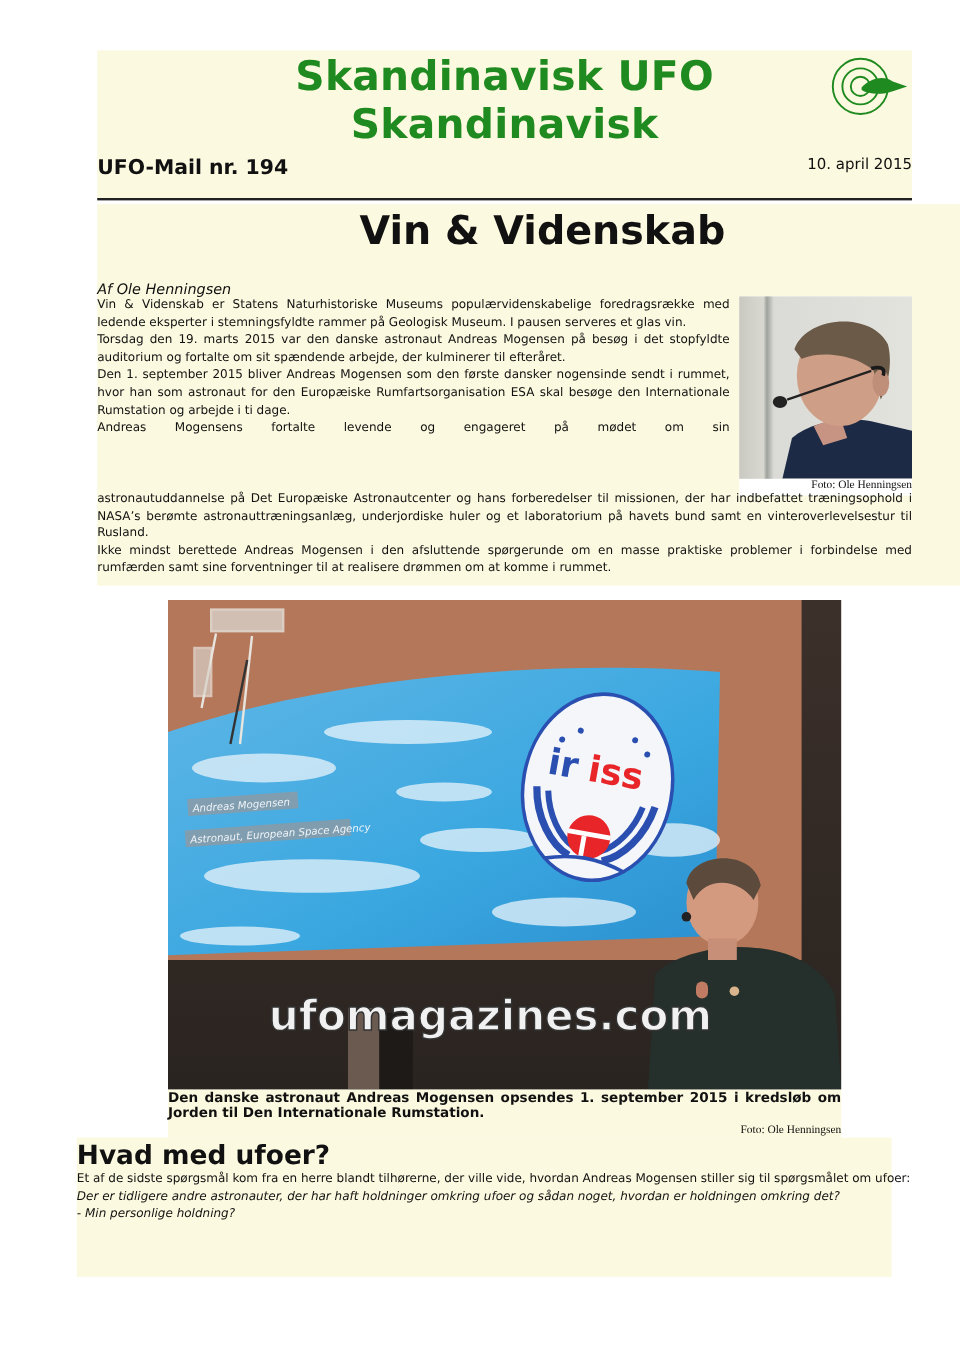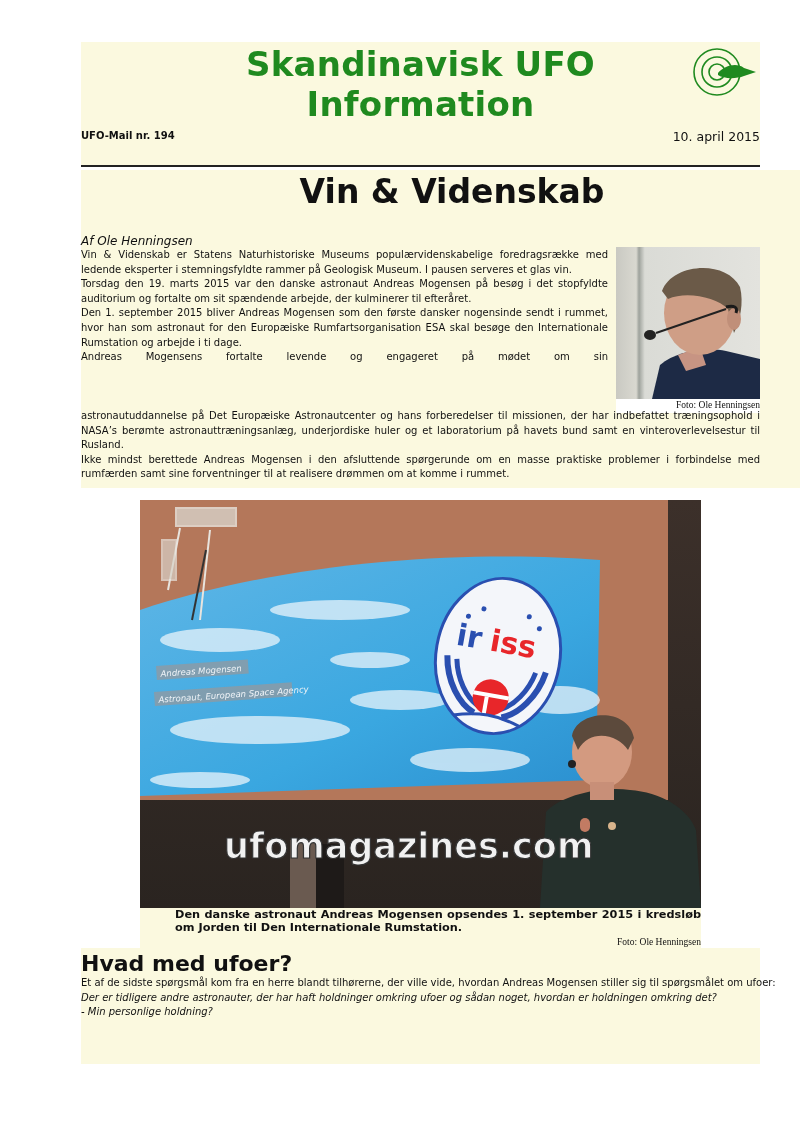--- a/index.html
+++ b/index.html
@@ -12,21 +12,21 @@
     .abs { position: absolute; }
 
     
     #header { left: 81px; top: 42px; width: 679px; height: 124px; }
     #masthead-title {
       position: absolute; left: 0; top: 2px; width: 100%; text-align: center;
       color: #1f8a1f; font-weight: bold; font-size: 34px; line-height: 40px;
       letter-spacing: 0.2px;
     }
     #logo { position: absolute; right: 2px; top: 4px; width: 66px; height: 52px; }
-    #issue-number { position: absolute; left: 0; top: 88px; font-size: 10px; font-weight: bold; }
+    #issue-number { position: absolute; left: 0; top: 88px; font-size: 17px; font-weight: bold; }
     #issue-date { position: absolute; right: 0; top: 87px; font-size: 12.5px; }
     #header-rule { left: 81px; top: 165px; width: 679px; height: 2px; background: #222; }
 
     
     #article { left: 81px; top: 170px; width: 742px; height: 318px; }
     #section-title { position: absolute; left: 0; top: 2px; width: 100%; text-align: center; font-size: 33px; font-weight: bold; line-height: 40px; }
     #article-subtitle { position: absolute; left: 0; top: 40px; width: 100%; font-size: 19.5px; font-style: italic; line-height: 24px; white-space: nowrap; }
     #byline { position: absolute; left: 0; top: 64px; font-size: 12px; font-style: italic; line-height: 14px; }
     .para { font-size: 10px; line-height: 14.6px; text-align: justify; margin: 0; }
     #body-top { position: absolute; left: 0; top: 78px; width: 527px; }
@@ -34,36 +34,36 @@
     #portrait-wrap { position: absolute; left: 535px; top: 77px; width: 144px; height: 166px; background: #fff; }
     #portrait {
       position: absolute; left: 0; top: 0; width: 144px; height: 152px; overflow: hidden;
       background: linear-gradient(90deg, #c9c9c2 0%, #d9d8d0 14%, #9ea29c 16%, #dadbd6 20%, #e3e3de 100%);
     }
     #portrait-credit { position: absolute; right: 0; top: 153px; font-family: "Liberation Serif", serif; font-size: 9.5px; }
 
     
     #main-photo { left: 140px; top: 500px; width: 561px; height: 408px; overflow: hidden; background: #3a302b; }
     #photo-caption-block { left: 140px; top: 908px; width: 561px; height: 40px; }
-    #photo-caption { font-size: 11.3px; font-weight: bold; line-height: 13px; text-align: justify; margin: 0; padding-left: 35px; }
+    #photo-caption { font-size: 11.3px; font-weight: bold; line-height: 13px; text-align: justify; margin: 0; }
     #photo-credit { position: absolute; right: 0; top: 29px; font-family: "Liberation Serif", serif; font-size: 9.5px; }
 
     
-    #section2 { left: 81px; top: 948px; width: 679px; height: 116px; }
+    #section2 { left: 64px; top: 948px; width: 679px; height: 116px; }
     #section2-title { position: absolute; left: 0; top: 2px; font-size: 22px; font-weight: bold; line-height: 28px; }
     #section2-body { position: absolute; left: 0; top: 28px; width: 794px; }
     .ital { font-style: italic; }
   </style>
 </head>
 <body>
 
 <div id="header" class="abs cream">
   <div id="masthead-title">
     <div>Skandinavisk UFO</div>
-    <div>Information</div>
+    <div>Skandinavisk</div>
   </div>
   <svg id="logo" viewBox="0 0 66 52">
     <circle cx="25" cy="26" r="23" fill="none" stroke="#1f8a1f" stroke-width="1.6"></circle>
     <circle cx="25" cy="26" r="15" fill="none" stroke="#1f8a1f" stroke-width="1.6"></circle>
     <circle cx="25" cy="26" r="8" fill="none" stroke="#1f8a1f" stroke-width="1.6"></circle>
     <path d="M26 27 C32 20, 44 16, 52 22 L64 26 L52 30 C44 33, 32 33, 26 29 Z" fill="#1f8a1f"></path>
   </svg>
   <div id="issue-number">UFO-Mail nr. 194</div>
   <div id="issue-date">10. april 2015</div>
 </div>

